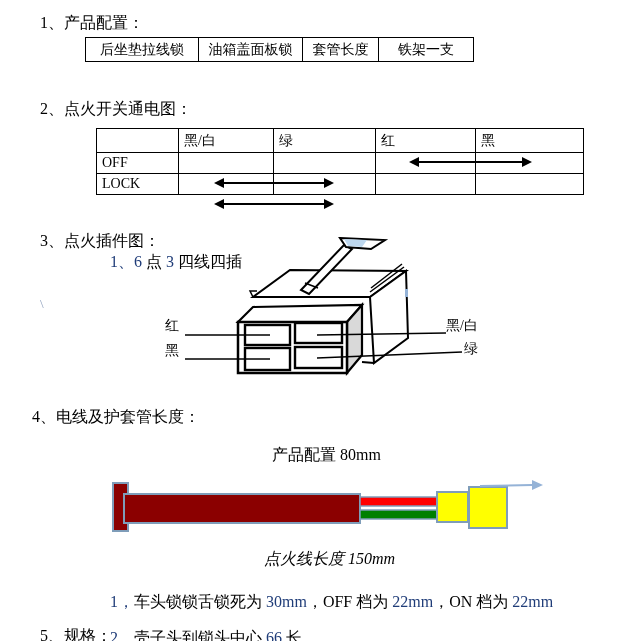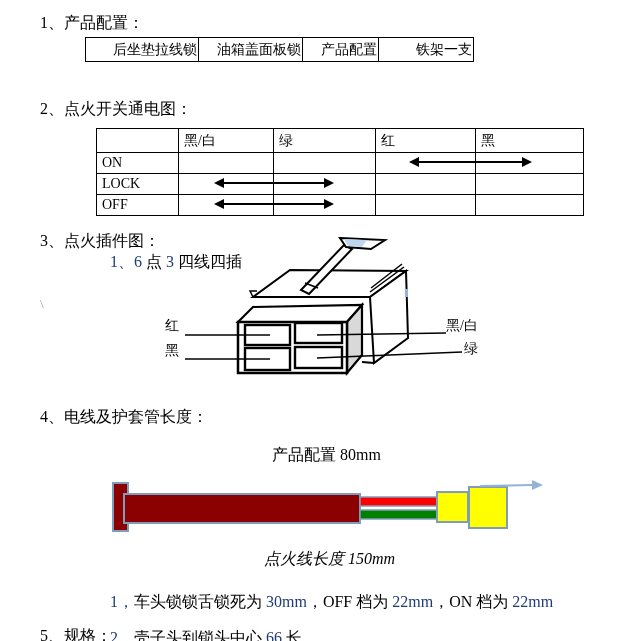--- a/index.html
+++ b/index.html
@@ -9,21 +9,21 @@
     color:#000;overflow:hidden;
   }
   .abs{position:absolute;}
   .txt{font-size:16px;line-height:17px;white-space:pre;}
   .num{color:#1f3c78;}
   .stray{color:#8fa0bd;font-size:13px;}
 
   
   table{border-collapse:collapse;table-layout:fixed;}
   td{border:1px solid #000;font-size:14px;overflow:hidden;white-space:nowrap;}
-  .t1 td{text-align:right;height:21px;}
+  .t1 td{text-align:center;height:21px;}
   .t2 td{text-align:left;padding:0 0 0 5px;height:20px;}
   .t2 tr.hdr td{height:23px;}
 
   
   .dbl-arrow{position:absolute;height:2px;background:#000;}
   .dbl-arrow::before,.dbl-arrow::after{
     content:"";position:absolute;top:-4px;width:0;height:0;
     border-top:5px solid transparent;border-bottom:5px solid transparent;
   }
   .dbl-arrow::before{left:-9px;border-right:10px solid #000;}
@@ -40,21 +40,21 @@
   <colgroup>
       <col style="width:113px">
       <col style="width:104px">
       <col style="width:76px">
       <col style="width:95px">
     </colgroup>
   <tbody>
       <tr>
     <td>后坐垫拉线锁</td>
     <td>油箱盖面板锁</td>
-    <td>产品配置</td>
+    <td>套管长度</td>
     <td>铁架一支</td>
   </tr>
 </tbody>
   </table>
 
 <div class="abs txt" style="left:40px;top:100px;">2、点火开关通电图：</div>
 
 <table class="t2 abs" style="left:96px;top:128px;width:487px;">
   <colgroup>
       <col style="width:82px">
@@ -65,35 +65,28 @@
     </colgroup>
   <tbody>
       <tr class="hdr">
     <td></td>
     <td>黑/白</td>
     <td>绿</td>
     <td>红</td>
     <td>黑</td>
   </tr>
   <tr>
-    <td>ON</td>
+    <td>OFF</td>
     <td></td>
         <td></td>
         <td></td>
         <td></td>
   </tr>
   <tr>
     <td>LOCK</td>
-    <td></td>
-        <td></td>
-        <td></td>
-        <td></td>
-  </tr>
-  <tr>
-    <td>OFF</td>
     <td></td>
         <td></td>
         <td></td>
         <td></td>
   </tr>
 </tbody>
   </table>
 
 <div class="dbl-arrow" style="left:418px;top:161px;width:105px;"></div>
 <div class="dbl-arrow" style="left:223px;top:182px;width:102px;"></div>
@@ -130,21 +123,21 @@
   <line x1="45" y1="123" x2="130" y2="123" stroke="#000" stroke-width="1.6"></line>
   <line x1="177" y1="99" x2="306" y2="97" stroke="#000" stroke-width="1.6"></line>
   <line x1="177" y1="122" x2="322" y2="116" stroke="#000" stroke-width="1.6"></line>
 </svg>
 
 <div class="abs lbl" style="left:165px;top:318px;">红</div>
 <div class="abs lbl" style="left:165px;top:343px;">黑</div>
 <div class="abs lbl" style="left:446px;top:318px;">黑/白</div>
 <div class="abs lbl" style="left:464px;top:341px;">绿</div>
 
-<div class="abs txt" style="left:40px;top:408px;font-family:Liberation Serif, serif;">4、电线及护套管长度：</div>
+<div class="abs txt" style="left:32px;top:408px;font-family:Liberation Serif, serif;">4、电线及护套管长度：</div>
 <div class="abs txt" style="left:272px;top:446px;">产品配置 80mm</div>
 
 <svg class="abs" style="left:108px;top:478px;" width="440" height="60" viewBox="0 0 440 60">
   <rect x="5" y="5" width="15" height="48" fill="#8b0000" stroke="#7f9db9" stroke-width="2"></rect>
   <rect x="16" y="16" width="236" height="29" fill="#8b0000" stroke="#7f9db9" stroke-width="2"></rect>
   <rect x="252" y="19" width="78" height="9" fill="#ff0000" stroke="#7f9db9" stroke-width="1.5"></rect>
   <rect x="252" y="32" width="78" height="9" fill="#008000" stroke="#7f9db9" stroke-width="1.5"></rect>
   <rect x="329" y="14" width="31" height="30" fill="#ffff00" stroke="#7f9db9" stroke-width="2"></rect>
   <rect x="361" y="9" width="38" height="41" fill="#ffff00" stroke="#7f9db9" stroke-width="2"></rect>
   <line x1="372" y1="8" x2="424" y2="7" stroke="#95b3d7" stroke-width="2"></line>

